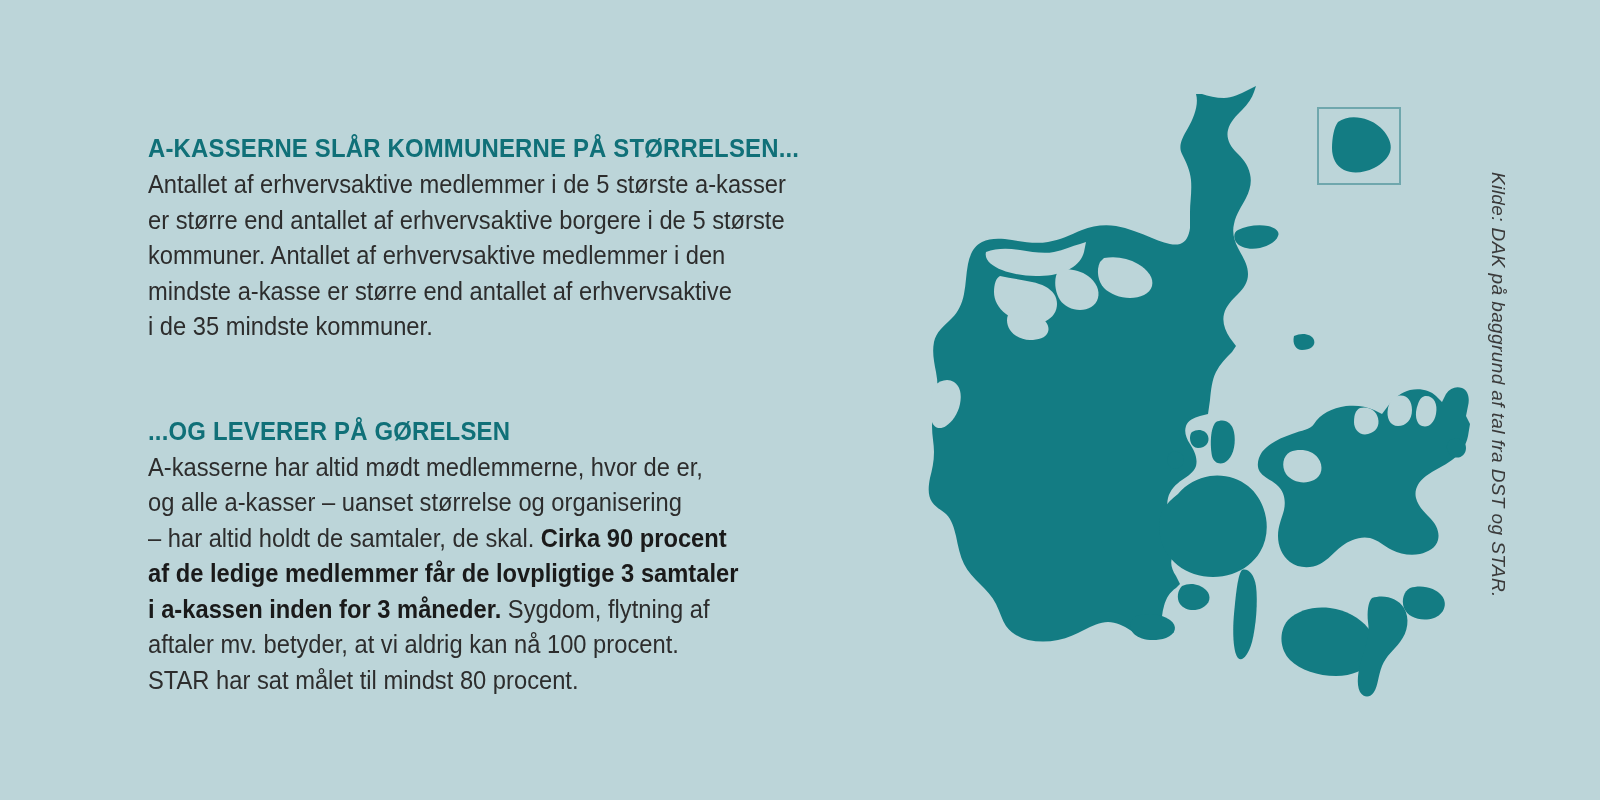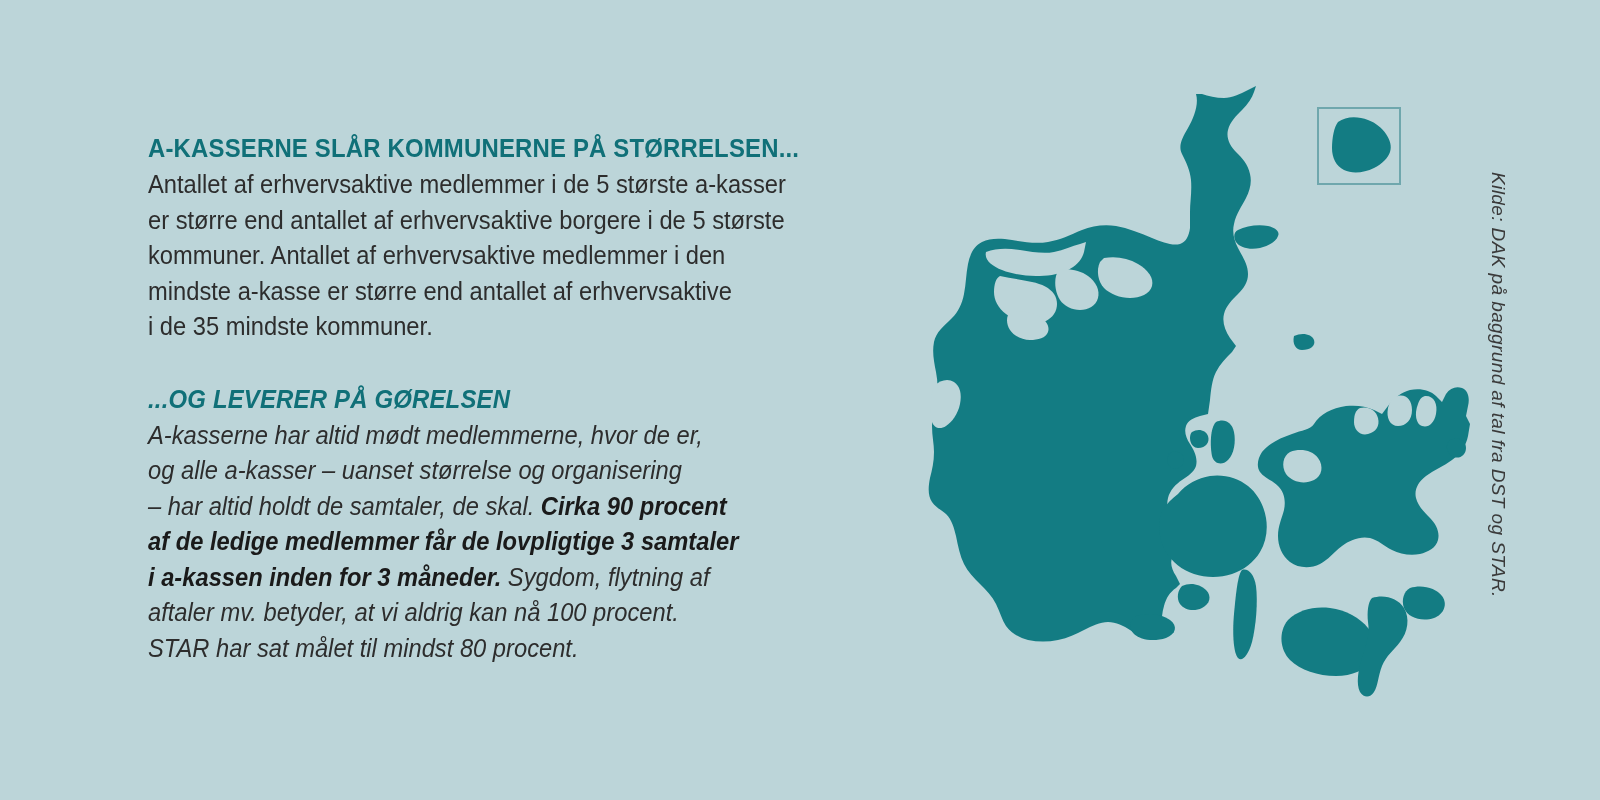--- a/index.html
+++ b/index.html
@@ -55,22 +55,21 @@
     transform-origin: left top;
     white-space: pre-line;
   }
 
   .block-body b {
     font-weight: bold;
     color: #1a1a1a;
   }
 
   .block-second {
-    margin-top: 40px;
-    font-style: italic;
+    margin-top: 72px;
   }
 
   
   .source-note {
     position: absolute;
     left: 1487px;
     top: 172px;
     color: #3a3a3a;
     font-family: "Liberation Sans", sans-serif;
     font-style: italic;

